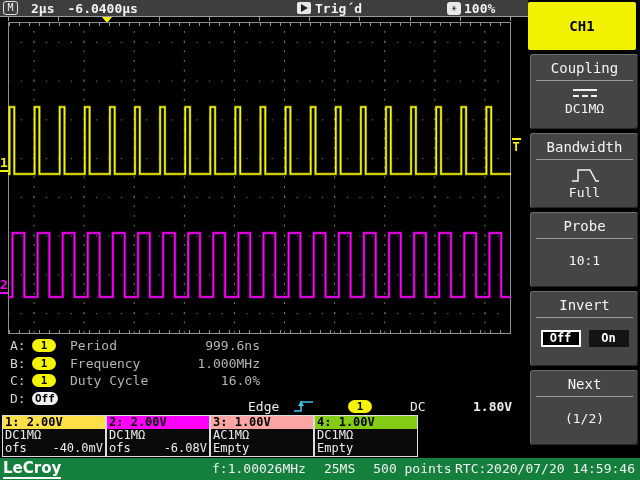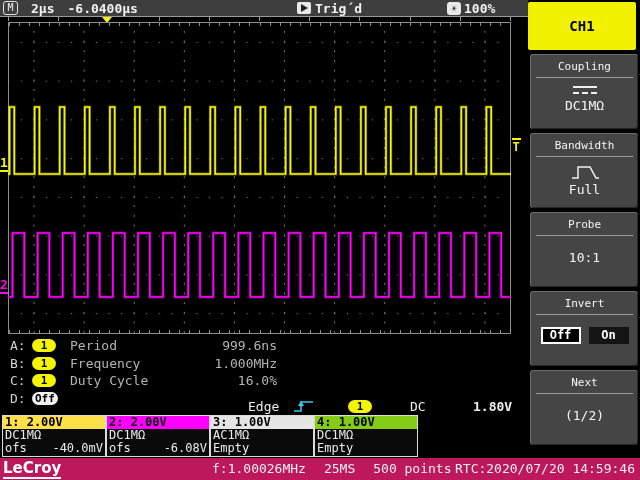--- a/index.html
+++ b/index.html
@@ -45,48 +45,48 @@
          font-size:12px;font-weight:bold;line-height:12px;}
   .tmark .bar{display:block;width:9px;height:2px;background:#f5f500;margin:0 auto 1px;}
   
   .meas{position:absolute;left:10px;top:337px;width:300px;}
   .mrow{position:relative;height:17.5px;display:flex;align-items:center;}
   .mslot{width:22px;font-size:13px;color:#d0d0d0;}
   .pill{min-width:24px;height:13px;border-radius:7px;background:#f5f500;color:#000;
         font-size:11px;font-weight:bold;line-height:13px;text-align:center;padding:0 3px;box-sizing:border-box;}
   .pill.off{background:#f0f0f0;}
   .mname{margin-left:14px;font-size:13px;color:#b4b4b4;}
-  .mval{position:absolute;left:147px;width:120px;text-align:right;font-size:13px;color:#b4b4b4;}
+  .mval{position:absolute;left:130px;width:120px;text-align:right;font-size:13px;color:#b4b4b4;}
   
   .trigbar{position:absolute;left:0;top:399px;width:528px;height:15px;font-size:13px;color:#ececec;}
   .trigbar .tlabel{position:absolute;left:248px;top:0;}
   .edgeicon{position:absolute;left:293px;top:1px;}
   .trigbar .tsrc{position:absolute;left:348px;top:1px;}
   .trigbar .tcoup{position:absolute;left:410px;top:0;}
   .trigbar .tlev{position:absolute;left:473px;top:0;font-weight:bold;}
   
   .chbox{position:absolute;top:415px;width:102px;height:40px;border:1px solid #dcdcdc;
          background:#0a0a0a;box-sizing:content-box;}
   .chbox .hd{height:13px;font-size:12px;font-weight:bold;color:#000;padding-left:2px;line-height:13px;}
   .chbox .ln{height:13px;font-size:12px;color:#ececec;padding:0 2px;line-height:13px;display:flex;justify-content:space-between;}
   
-  .statusbar{position:absolute;left:0;top:458px;width:640px;height:22px;background:#be185d;}
+  .statusbar{position:absolute;left:0;top:458px;width:640px;height:22px;background:#15803d;}
   .brand{position:absolute;left:3px;top:1px;font-size:15px;font-weight:bold;color:#fff;
          border-bottom:2px solid #fff;padding-bottom:0;font-family:"DejaVu Sans","Liberation Sans",sans-serif;}
   .acq{position:absolute;left:212px;top:3px;font-size:13px;color:#f0f0f0;white-space:pre;text-align:center;}
   .acq span{margin-right:18px;}
   .rtc{position:absolute;right:5px;top:3px;font-size:13px;color:#f0f0f0;padding-left:16px;}
   
   .menu{position:absolute;left:528px;top:0;width:112px;height:458px;background:#000;}
   .chbtn{position:absolute;left:0;top:2px;width:108px;height:48px;background:#f2f200;color:#000;
          font-size:14px;font-weight:bold;display:flex;align-items:center;justify-content:center;border-radius:2px;}
   .sect{position:absolute;left:2px;width:108px;height:75px;background:#454545;border-radius:3px;
         border-top:1px solid #6d6d6d;border-left:1px solid #6d6d6d;box-shadow:inset -1px -1px 0 #262626;
         box-sizing:border-box;text-align:center;}
-  .sect .ttl{margin-top:5px;font-size:11px;color:#f5f5f5;}
+  .sect .ttl{margin-top:5px;font-size:14px;color:#f5f5f5;}
   .sect .sep{margin:4px 5px 0;border-top:1px solid #9a9a9a;}
   .sect .cnt{margin-top:6px;display:flex;flex-direction:column;align-items:center;gap:2px;}
   .sect .val{font-size:13px;color:#f5f5f5;}
   .sect .val.solo{margin-top:14px;}
   .optrow{display:flex;justify-content:center;gap:8px;margin-top:12px;}
   .opt{width:40px;height:17px;font-size:12px;font-weight:bold;line-height:17px;color:#fff;
        background:#141414;box-sizing:border-box;}
   .opt.sel{border:2px solid #fff;background:#000;line-height:13px;}
   .dcicon{width:26px;height:12px;position:relative;}
   .dcicon .l1{position:absolute;left:1px;top:2px;width:24px;height:2px;background:#f0f0f0;}
@@ -174,21 +174,21 @@
     <div class="hd" style="background:#ff00ff">2: 2.00V</div>
     <div class="ln">
         <span>DC1MΩ</span>
       </div>
     <div class="ln">
         <span>ofs</span>
         <span>-6.08V</span>
       </div>
   </div>
   <div class="chbox" style="left:210px">
-    <div class="hd" style="background:#e5e5e5">3: 1.00V</div>
+    <div class="hd" style="background:#fca5a5">3: 1.00V</div>
     <div class="ln">
         <span>AC1MΩ</span>
       </div>
     <div class="ln">
         <span>Empty</span>
       </div>
   </div>
   <div class="chbox" style="left:314px">
     <div class="hd" style="background:#84cc16">4: 1.00V</div>
     <div class="ln">

